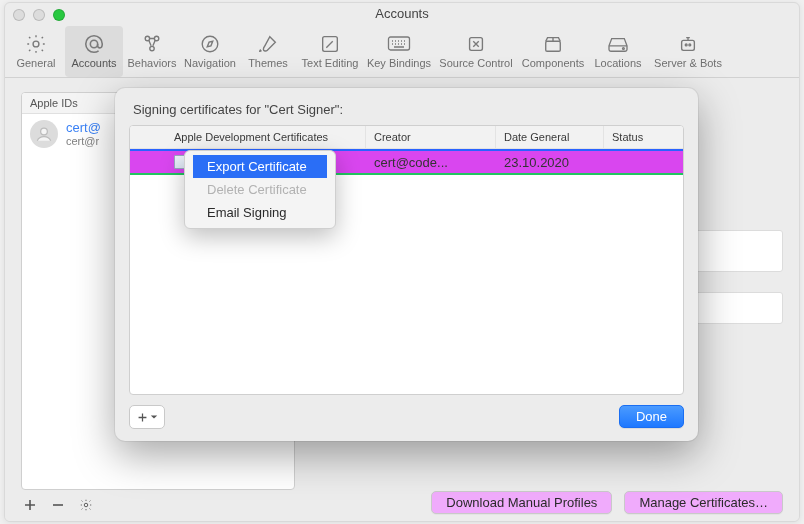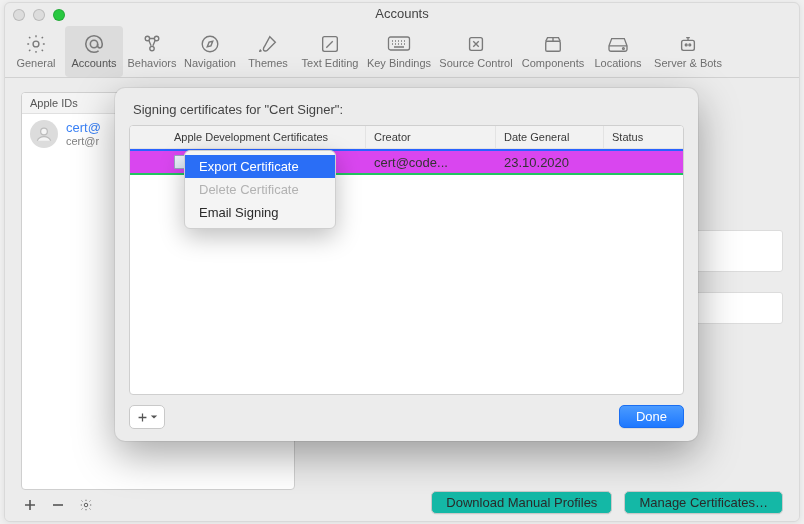--- a/index.html
+++ b/index.html
@@ -177,21 +177,21 @@
     border-radius: 3px;
   }
   .team-block { height: 40px; margin-top: 138px; }
   .team-block2 { height: 30px; margin-top: 20px; }
   .right-buttons {
     display: flex;
     gap: 12px;
     margin-top: 12px;
   }
   .mac-button {
-    background: #14b8a6;
+    background: #f0abfc;
     border: 1px solid #c9c9c9;
     border-radius: 5px;
     padding: 3px 14px;
     font-size: 13px;
     color: #2a2a2a;
     box-shadow: 0 1px 0 rgba(0,0,0,0.03);
     cursor: default;
   }
 
   
@@ -305,21 +305,21 @@
   
   .context-menu {
     position: absolute;
     left: 184px;
     top: 150px;
     width: 152px;
     background: #f4f4f4;
     border: 1px solid #cfcfcf;
     border-radius: 6px;
     box-shadow: 0 8px 24px rgba(0,0,0,0.25);
-    padding: 4px 0;
+    padding: 4px 8px;
     box-sizing: border-box;
   }
   .menu-item {
     padding: 4px 14px;
     font-size: 13px;
     color: #2a2a2a;
     white-space: nowrap;
   }
   .menu-item.highlight {
     background: #2a6ef6;

